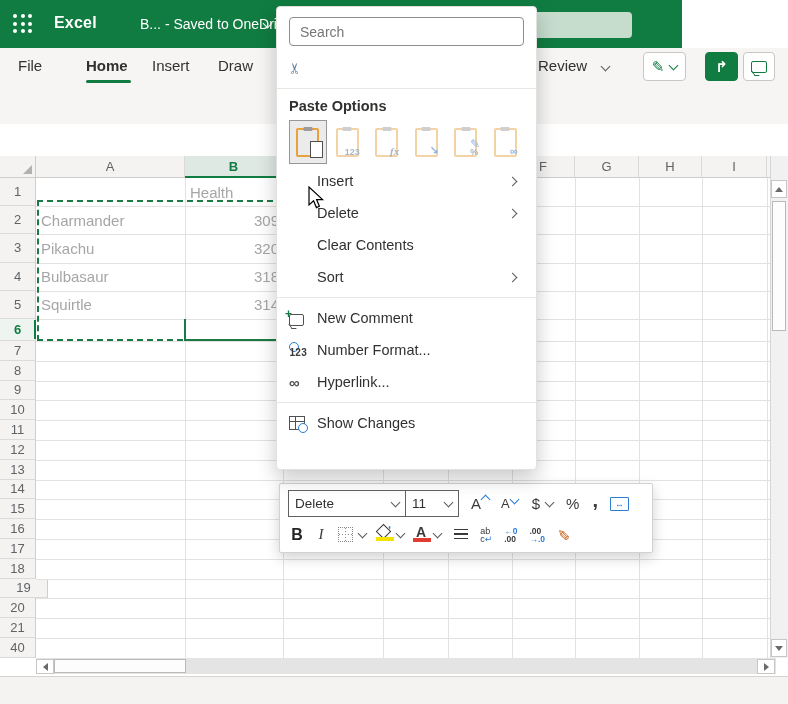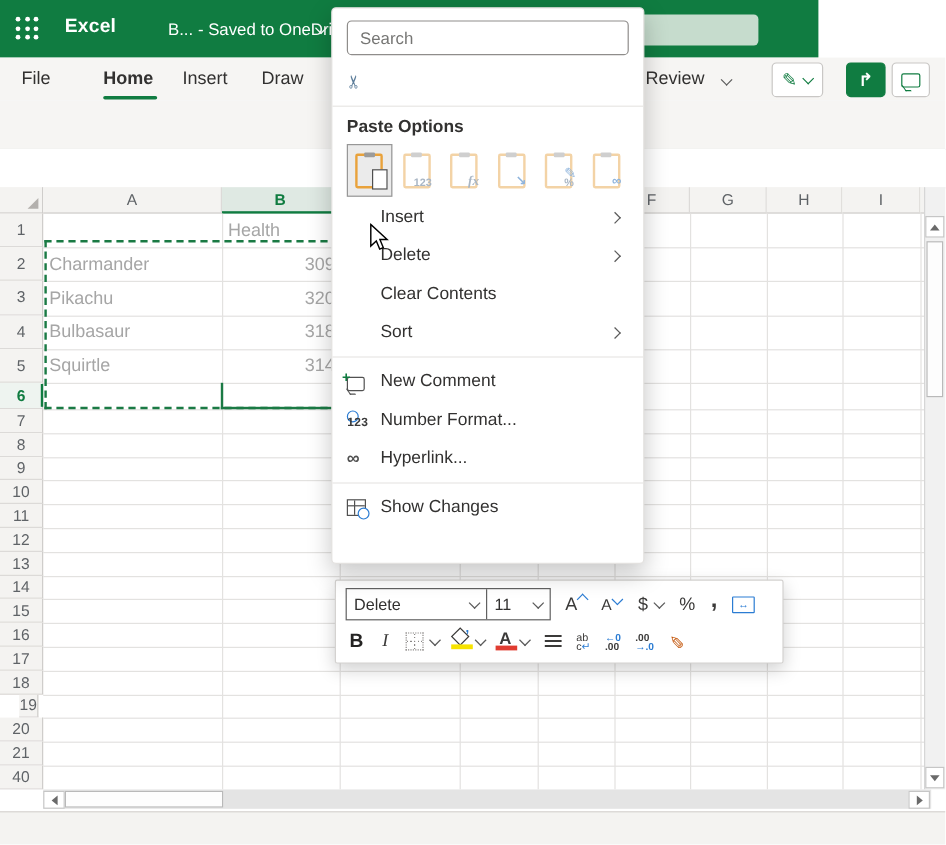--- a/index.html
+++ b/index.html
@@ -262,21 +262,21 @@
       <div class="ghead" style="left: 0px; top: 224.6px; width: 36px; height: 19.8px; border-bottom: 1px solid rgb(220, 218, 216); border-right: 1px solid rgb(207, 205, 203);">9</div>
       <div class="ghead" style="left: 0px; top: 244.4px; width: 36px; height: 19.8px; border-bottom: 1px solid rgb(220, 218, 216); border-right: 1px solid rgb(207, 205, 203);">10</div>
       <div class="ghead" style="left: 0px; top: 264.2px; width: 36px; height: 19.8px; border-bottom: 1px solid rgb(220, 218, 216); border-right: 1px solid rgb(207, 205, 203);">11</div>
       <div class="ghead" style="left: 0px; top: 284px; width: 36px; height: 19.8px; border-bottom: 1px solid rgb(220, 218, 216); border-right: 1px solid rgb(207, 205, 203);">12</div>
       <div class="ghead" style="left: 0px; top: 303.8px; width: 36px; height: 19.8px; border-bottom: 1px solid rgb(220, 218, 216); border-right: 1px solid rgb(207, 205, 203);">13</div>
       <div class="ghead" style="left: 0px; top: 323.6px; width: 36px; height: 19.8px; border-bottom: 1px solid rgb(220, 218, 216); border-right: 1px solid rgb(207, 205, 203);">14</div>
       <div class="ghead" style="left: 0px; top: 343.4px; width: 36px; height: 19.8px; border-bottom: 1px solid rgb(220, 218, 216); border-right: 1px solid rgb(207, 205, 203);">15</div>
       <div class="ghead" style="left: 0px; top: 363.2px; width: 36px; height: 19.8px; border-bottom: 1px solid rgb(220, 218, 216); border-right: 1px solid rgb(207, 205, 203);">16</div>
       <div class="ghead" style="left: 0px; top: 383px; width: 36px; height: 19.8px; border-bottom: 1px solid rgb(220, 218, 216); border-right: 1px solid rgb(207, 205, 203);">17</div>
       <div class="ghead" style="left: 0px; top: 402.8px; width: 36px; height: 19.8px; border-bottom: 1px solid rgb(220, 218, 216); border-right: 1px solid rgb(207, 205, 203);">18</div>
-      <div class="ghead" style="left: 0px; top: 422.6px; width: 16px; height: 19.8px; border-bottom: 1px solid rgb(220, 218, 216); border-right: 1px solid rgb(207, 205, 203); margin-left: 16px;">19</div>
+      <div class="ghead" style="left: 0px; top: 422.6px; width: 48px; height: 19.8px; border-bottom: 1px solid rgb(220, 218, 216); border-right: 1px solid rgb(207, 205, 203);">19</div>
       <div class="ghead" style="left: 0px; top: 442.4px; width: 36px; height: 19.8px; border-bottom: 1px solid rgb(220, 218, 216); border-right: 1px solid rgb(207, 205, 203);">20</div>
       <div class="ghead" style="left: 0px; top: 462.2px; width: 36px; height: 19.8px; border-bottom: 1px solid rgb(220, 218, 216); border-right: 1px solid rgb(207, 205, 203);">21</div>
       <div class="ghead" style="left: 0px; top: 482px; width: 36px; height: 20px; border-bottom: 1px solid rgb(220, 218, 216); border-right: 1px solid rgb(207, 205, 203);">40</div>
       <div class="gline" style="left: 185px; top: 22px; width: 1px; height: 480px;"></div>
       <div class="gline" style="left: 283px; top: 22px; width: 1px; height: 480px;"></div>
       <div class="gline" style="left: 383px; top: 22px; width: 1px; height: 480px;"></div>
       <div class="gline" style="left: 448px; top: 22px; width: 1px; height: 480px;"></div>
       <div class="gline" style="left: 512px; top: 22px; width: 1px; height: 480px;"></div>
       <div class="gline" style="left: 575px; top: 22px; width: 1px; height: 480px;"></div>
       <div class="gline" style="left: 639px; top: 22px; width: 1px; height: 480px;"></div>

